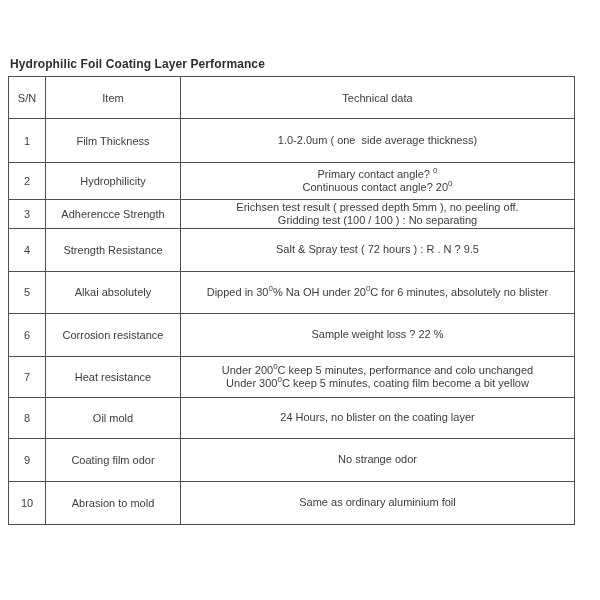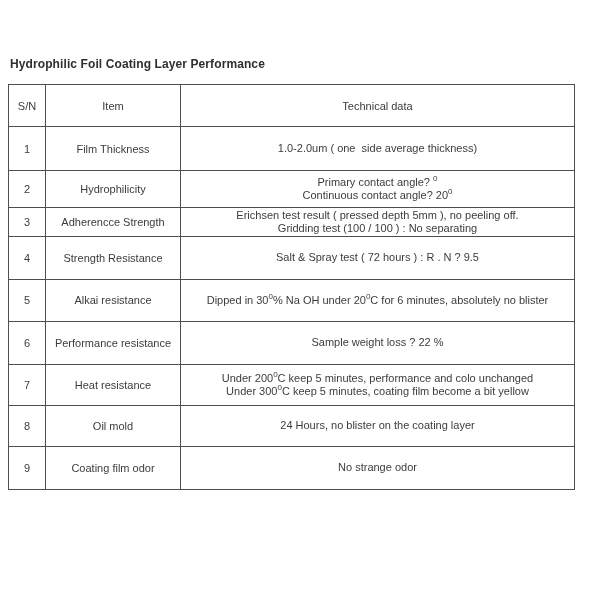--- a/index.html
+++ b/index.html
@@ -20,21 +20,21 @@
   .doc-title{
     position:absolute;
     left:10px;top:57px;
     font-size:12px;
     font-weight:bold;
     color:var(--title-color);
     letter-spacing:0.1px;
   }
   table.perf{
     position:absolute;
-    left:8px;top:84px;
+    left:8px;top:76px;
     width:566px;
     border-collapse:collapse;
     table-layout:fixed;
   }
   table.perf th, table.perf td{
     border:1px solid var(--border-color);
     text-align:center;
     vertical-align:middle;
     font-size:11px;
     font-weight:normal;
@@ -111,28 +111,28 @@
         </tr>
         <tr>
           <td>4</td>
           <td>Strength Resistance</td>
           <td>
             <div class="line"><span>Salt &amp; Spray test ( 72 hours ) : R . N ? 9.5</span></div>
           </td>
         </tr>
         <tr>
           <td>5</td>
-          <td>Alkai resistance</td>
+          <td>Alkai absolutely</td>
           <td>
             <div class="line"><span>Dipped in 30</span><span class="sup">0</span><span>% Na OH under 20</span><span class="sup">0</span><span>C for 6 minutes, absolutely no blister</span></div>
           </td>
         </tr>
         <tr>
           <td>6</td>
-          <td>Performance resistance</td>
+          <td>Corrosion resistance</td>
           <td>
             <div class="line"><span>Sample weight loss ? 22 %</span></div>
           </td>
         </tr>
         <tr>
           <td>7</td>
           <td>Heat resistance</td>
           <td>
             <div class="line"><span>Under 200</span><span class="sup">0</span><span>C keep 5 minutes, performance and colo unchanged</span></div>
             <div class="line"><span>Under 300</span><span class="sup">0</span><span>C keep 5 minutes, coating film become a bit yellow</span></div>
@@ -145,15 +145,22 @@
             <div class="line"><span>24 Hours, no blister on the coating layer</span></div>
           </td>
         </tr>
         <tr>
           <td>9</td>
           <td>Coating film odor</td>
           <td>
             <div class="line"><span>No strange odor</span></div>
           </td>
         </tr>
+        <tr>
+          <td>10</td>
+          <td>Abrasion to mold</td>
+          <td>
+            <div class="line"><span>Same as ordinary aluminium foil</span></div>
+          </td>
+        </tr>
       </tbody>
   </table>
 </div>
 
 </body></html>

